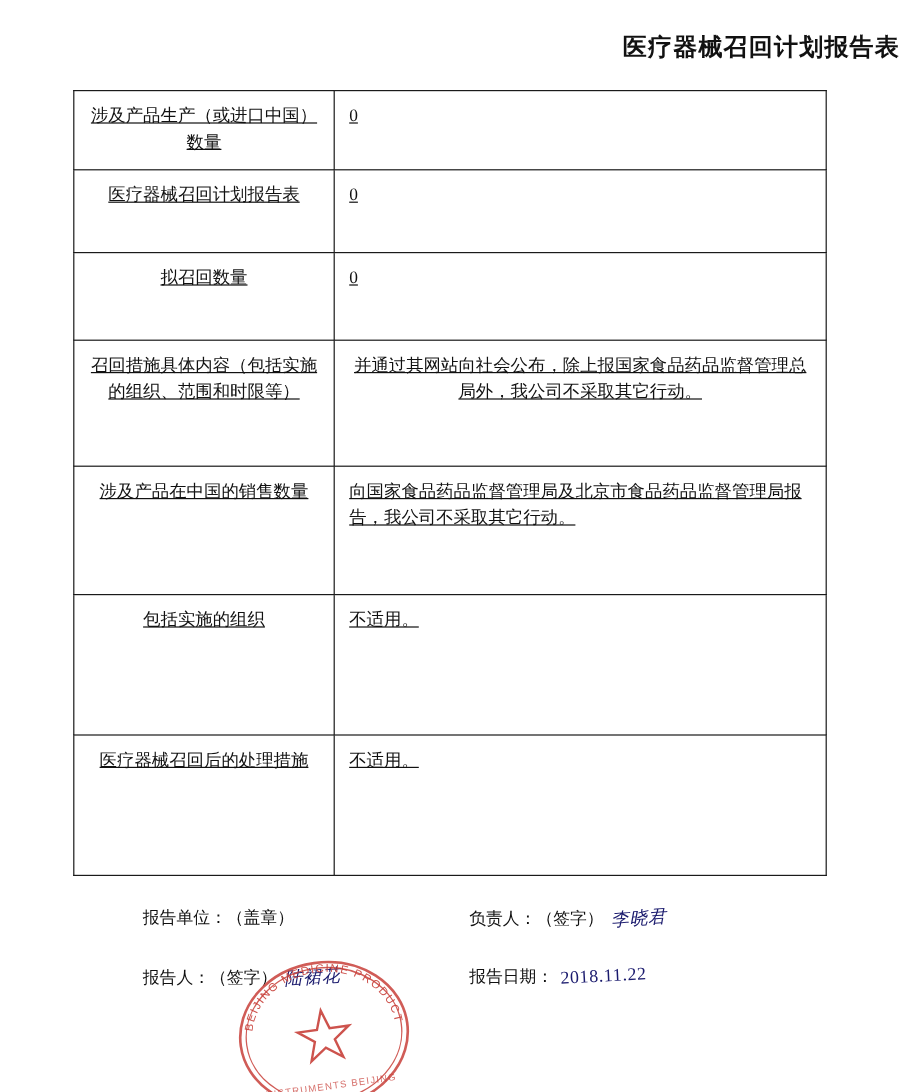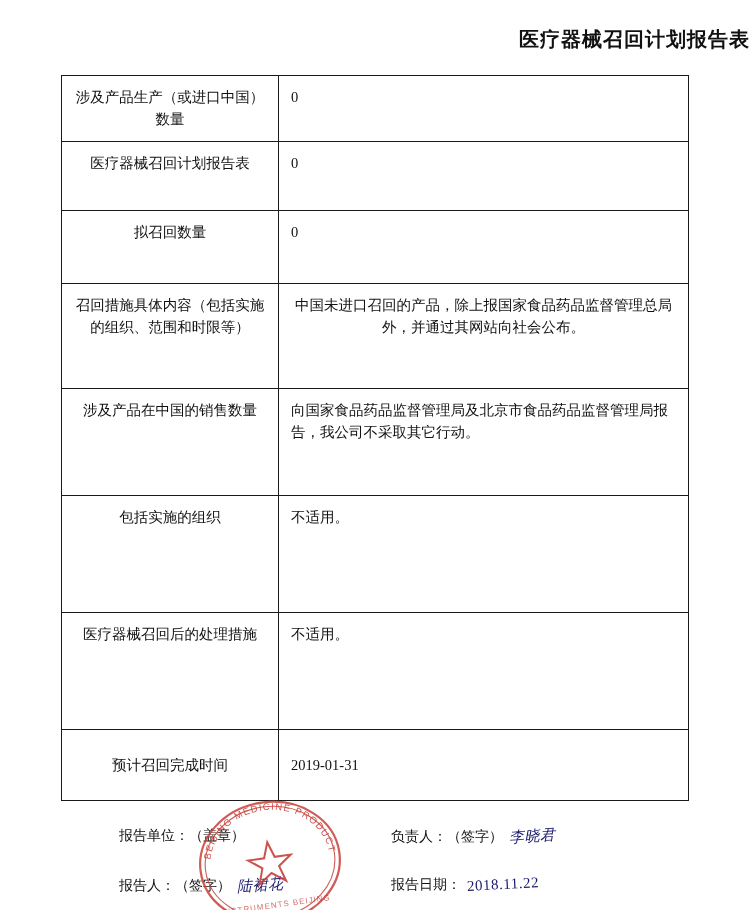--- a/index.html
+++ b/index.html
@@ -33,20 +33,21 @@
     border-collapse: collapse;
     width: 628px;
     margin: 0 auto;
     table-layout: fixed;
   }
   table.report td {
     border: 1px solid #1a1a1a;
     vertical-align: top;
     font-size: 14.5px;
     line-height: 1.55;
+    text-decoration: underline;
   }
   td.label {
     width: 192px;
     text-align: center;
     padding: 10px 12px;
     vertical-align: middle;
   }
   td.value {
     padding: 10px 12px;
     vertical-align: top;
@@ -155,21 +156,21 @@
         </td>
         <td class="value">
           <span class="value-inner">0</span>
         </td>
       </tr>
       <tr class="r3">
         <td class="label">
           <span class="label-inner">召回措施具体内容（包括实施的组织、范围和时限等）</span>
         </td>
         <td class="value">
-          <span class="value-inner">中国未进口召回的产品，除上报国家食品药品监督管理总局外，并通过其网站向社会公布。</span>
+          <span class="value-inner">并通过其网站向社会公布，除上报国家食品药品监督管理总局外，我公司不采取其它行动。</span>
         </td>
       </tr>
       <tr class="r4">
         <td class="label">
           <span class="label-inner">涉及产品在中国的销售数量</span>
         </td>
         <td class="value">
           <span class="value-inner">向国家食品药品监督管理局及北京市食品药品监督管理局报告，我公司不采取其它行动。</span>
         </td>
       </tr>
@@ -180,28 +181,20 @@
         <td class="value">
           <span class="value-inner">不适用。</span>
         </td>
       </tr>
       <tr class="r6">
         <td class="label">
           <span class="label-inner">医疗器械召回后的处理措施</span>
         </td>
         <td class="value">
           <span class="value-inner">不适用。</span>
-        </td>
-      </tr>
-      <tr class="r7">
-        <td class="label">
-          <span class="label-inner">预计召回完成时间</span>
-        </td>
-        <td class="value">
-          <span class="value-inner">2019-01-31</span>
         </td>
       </tr>
     </tbody>
   </table>
 
   <div class="footer">
     <div class="footer-row">
       <div class="footer-cell-left">
         <span>报告单位：（盖章）</span>
       </div>

